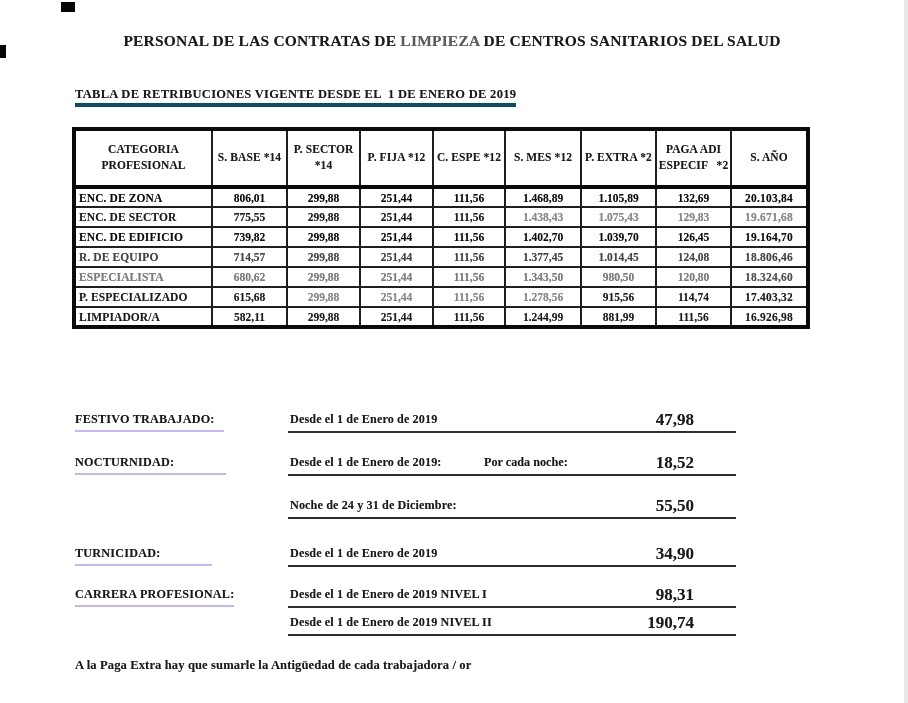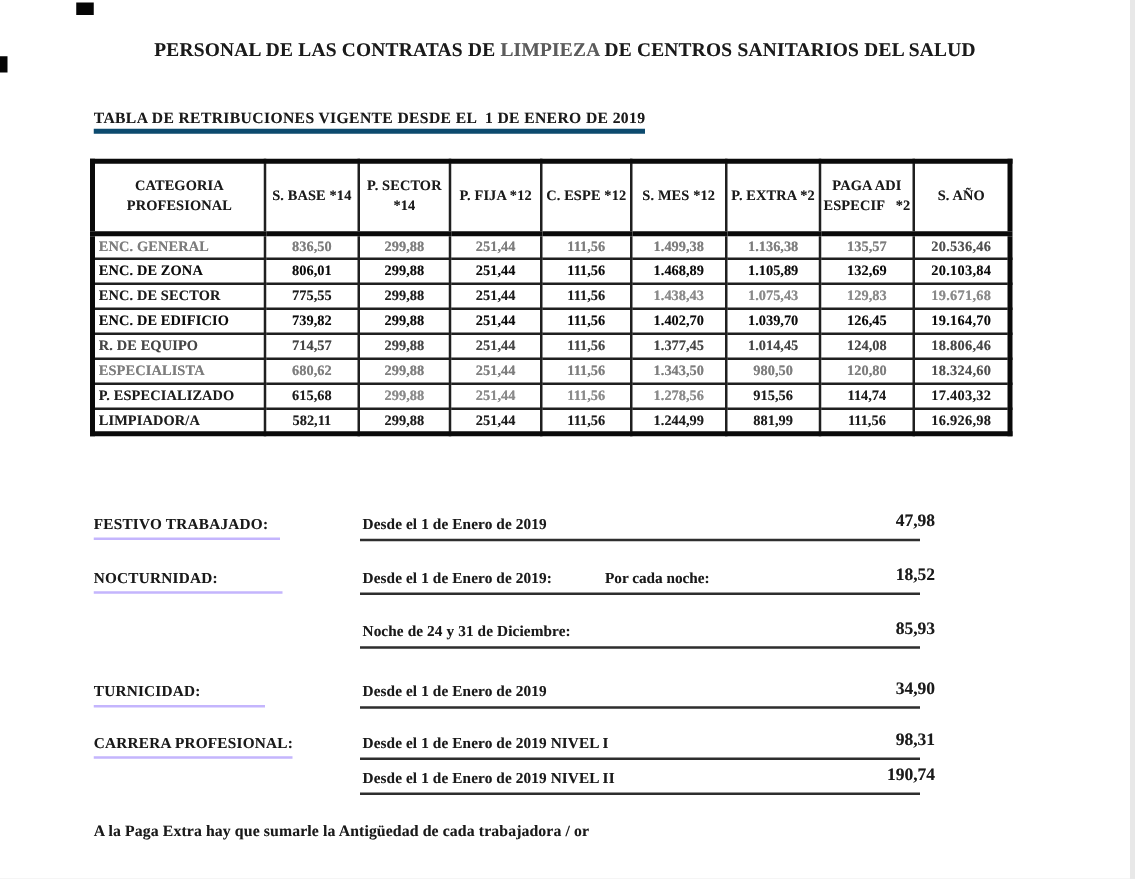--- a/index.html
+++ b/index.html
@@ -59,21 +59,21 @@
   .allow-row { position:absolute; left:0; width:908px; height:26px; font-size:12.2px; }
   .allow-label {
     position:absolute; left:75px; top:0; display:inline-block;
     border-bottom:2px solid #c4b5fd; padding-bottom:3px; letter-spacing:.2px;
   }
   .allow-label:empty { display:none; }
   .ext-sm { padding-right:9px; }
   .ext-lg { padding-right:52px; }
   .allow-text  { position:absolute; left:290px; top:0; letter-spacing:.1px; }
   .allow-extra { position:absolute; left:484px; top:0; }
-  .allow-value { position:absolute; left:626px; top:-2px; width:122px; text-align:right; font-size:14px; }
+  .allow-value { position:absolute; left:572px; top:-2px; width:122px; text-align:right; font-size:17px; }
   .allow-line  { position:absolute; left:288px; top:19px; width:448px; height:0; border-bottom:2px solid #2e2e2e; }
 
   .footnote { position:absolute; left:75px; top:658px; font-size:12.6px; letter-spacing:.1px;text-align:center; }
 </style>
 </head>
 <body>
 
 <div class="page">
 
   <div class="artifact artifact-top"></div>
@@ -129,31 +129,20 @@
             <span class="hl">PAGA ADI</span>
             <span class="hl">ESPECIF   *2</span>
           </th>
         <th>
             <span class="hl">S. AÑO</span>
             <span class="hl"></span>
           </th>
       </tr>
     </thead>
     <tbody>
-      <tr class="sh-l">
-        <td>ENC. GENERAL</td>
-        <td>836,50</td>
-        <td>299,88</td>
-        <td>251,44</td>
-        <td>111,56</td>
-        <td>1.499,38</td>
-        <td>1.136,38</td>
-        <td>135,57</td>
-        <td>20.536,46</td>
-      </tr>
       <tr class="sh-d">
         <td>ENC. DE ZONA</td>
         <td>806,01</td>
         <td>299,88</td>
         <td>251,44</td>
         <td>111,56</td>
         <td>1.468,89</td>
         <td>1.105,89</td>
         <td>132,69</td>
         <td>20.103,84</td>
@@ -238,21 +227,21 @@
     <span class="allow-label ext-lg">NOCTURNIDAD:</span>
     <span class="allow-text">Desde el 1 de Enero de 2019:</span>
     <span class="allow-extra">Por cada noche:</span>
     <span class="allow-value">18,52</span>
     <div class="allow-line"></div>
   </div>
 
   <div class="allow-row" style="top:498px">
 
     <span class="allow-text">Noche de 24 y 31 de Diciembre:</span>
-    <span class="allow-value">85,93</span>
+    <span class="allow-value">55,50</span>
     <div class="allow-line"></div>
   </div>
 
   <div class="allow-row" style="top:546px">
     <span class="allow-label ext-lg">TURNICIDAD:</span>
     <span class="allow-text">Desde el 1 de Enero de 2019</span>
     <span class="allow-value">34,90</span>
     <div class="allow-line"></div>
   </div>
 

